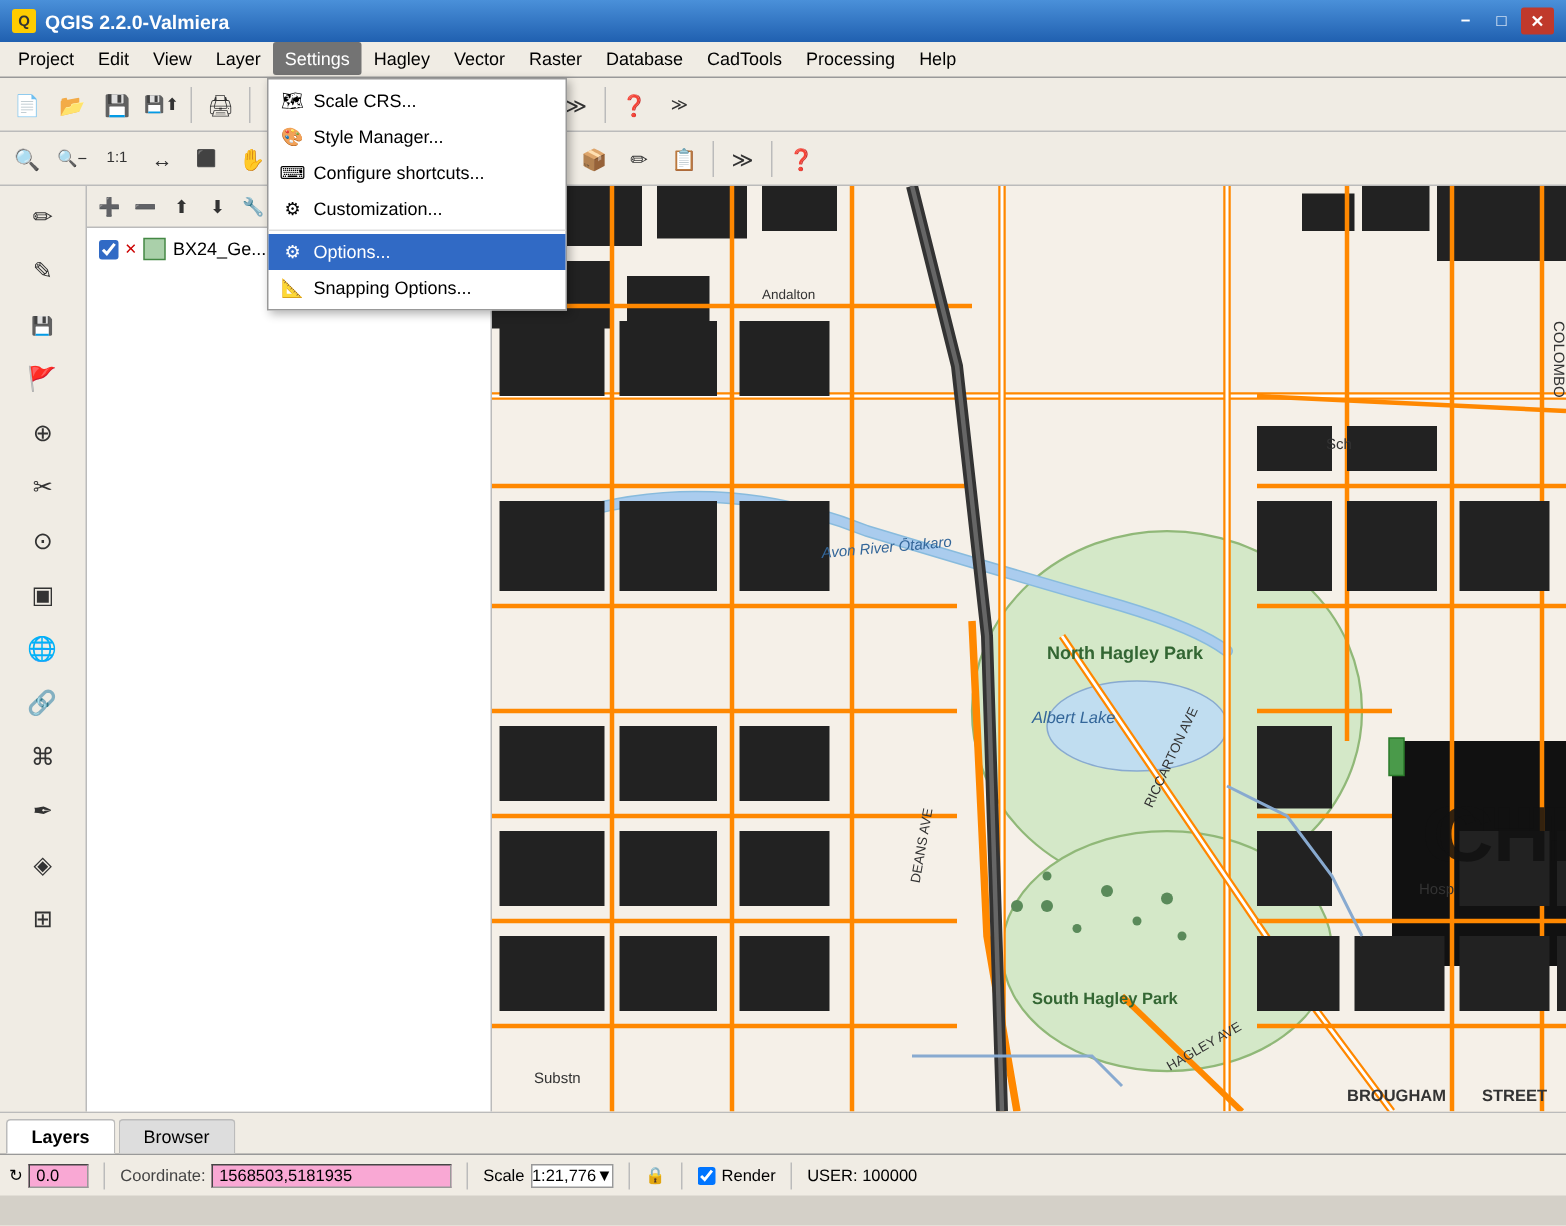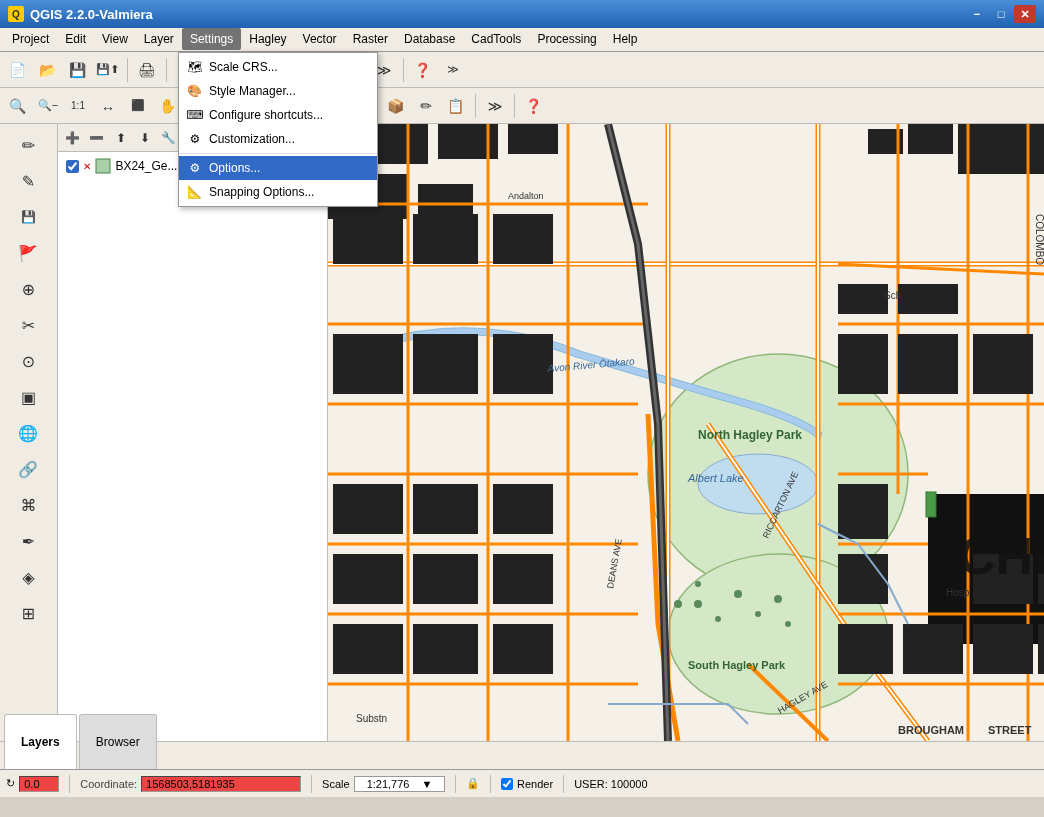--- a/index.html
+++ b/index.html
@@ -180,21 +180,21 @@
     
     #tab-bar {
       height: 28px;
       background: #f0ece4;
       border-top: 1px solid #bbb;
       display: flex;
       align-items: flex-end;
       padding: 0 4px;
     }
     .tab {
-      padding: 20px 16px;
+      padding: 4px 16px;
       background: #ddd;
       border: 1px solid #bbb;
       border-bottom: none;
       cursor: pointer;
       font-size: 12px;
       margin-right: 2px;
       border-radius: 3px 3px 0 0;
       text-align: center;
     }
     .tab.active { background: white; font-weight: bold; }
@@ -211,32 +211,32 @@
       gap: 6px;
     }
     .status-section {
       display: flex;
       align-items: center;
       gap: 4px;
     }
     .status-separator { width: 1px; height: 18px; background: #bbb; margin: 0 4px; }
     .status-input {
       border: 1px inset #999;
-      background: #ef4444;
+      background: #f9a8d4;
       padding: 1px 4px;
       font-size: 11px;
     }
     .status-combo {
       border: 1px solid #999;
       background: white;
-      padding: 1px 12px;
+      padding: 1px 0;
       font-size: 11px;
       display: flex;
       align-items: flex-end;
-      gap: 12px;
+      gap: 0;
     }
     .render-checkbox { width: 12px; height: 12px; }
 
     .coord-label { color: #444; font-size: 11px; }
   </style>
 </head>
 <body>
 
 <div id="titlebar">
   <div class="title">

